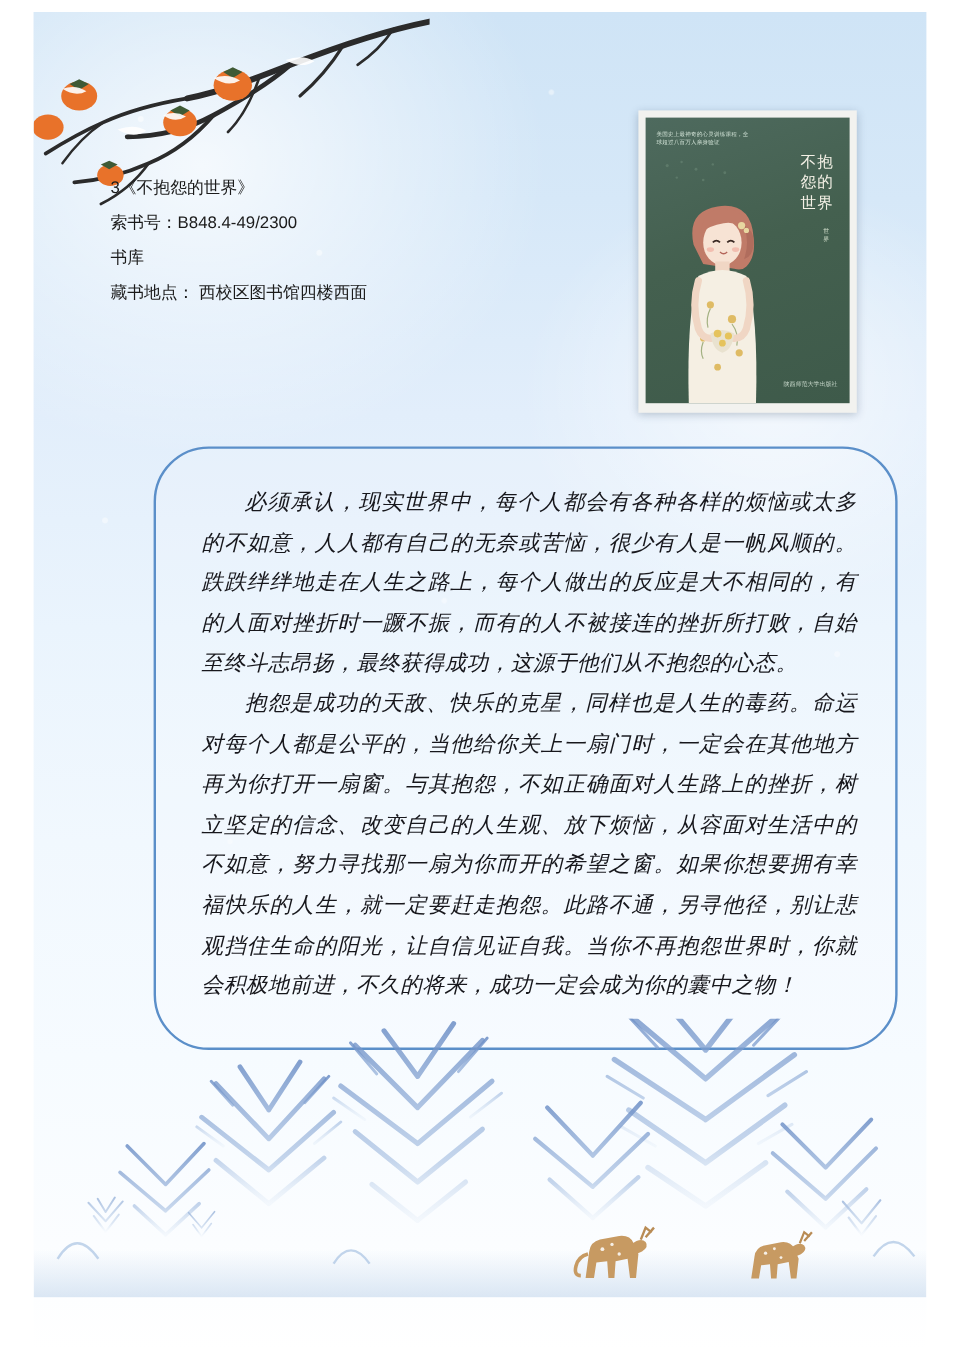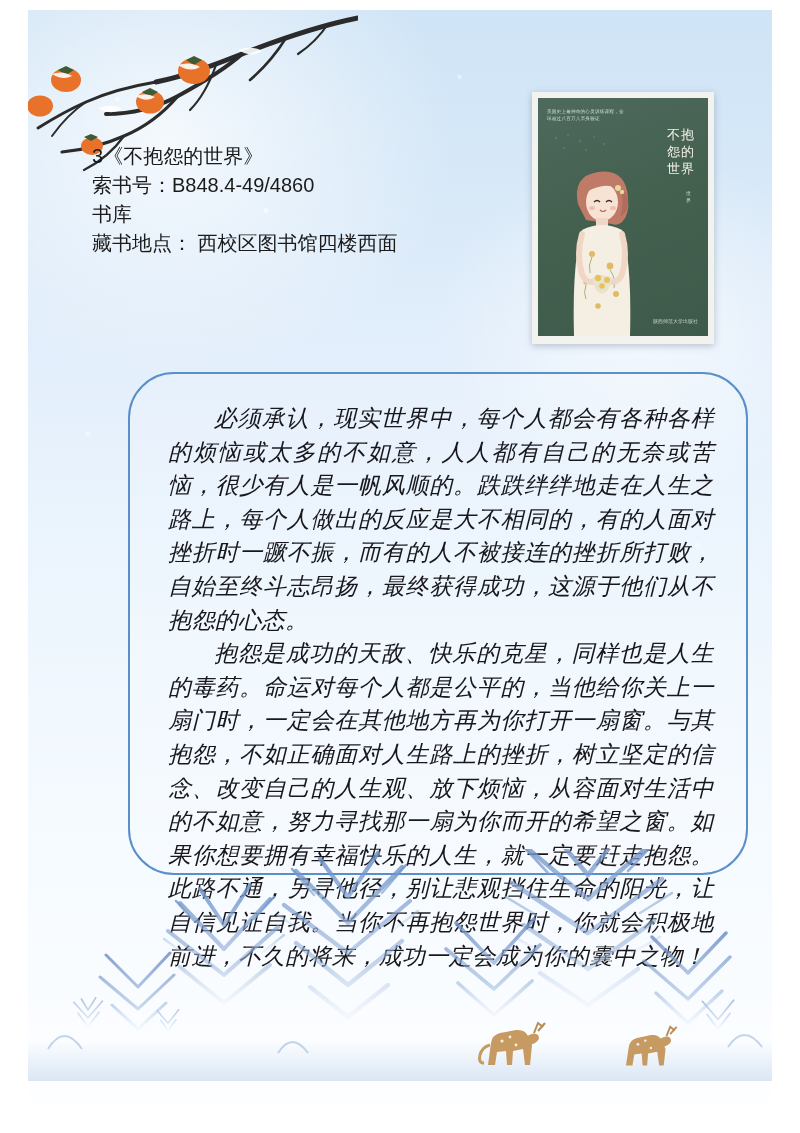--- a/index.html
+++ b/index.html
@@ -152,21 +152,21 @@
     opacity: .5;
   }
 
   
   .entry {
     position: absolute;
     left: 64px;
     top: 132px;
     width: 420px;
     color: #1b1b1b;
-    font-size: 20px;
+    font-size: 14px;
     line-height: 29px;
     font-family: "Liberation Sans", sans-serif;
   }
   .entry .line { white-space: pre-wrap; }
 
   
   .card {
     position: absolute;
     left: 100px;
     top: 362px;
@@ -176,21 +176,21 @@
     border-radius: 46px;
     box-sizing: border-box;
     background: rgba(255,255,255,0.12);
   }
   .card-text {
     position: absolute;
     left: 38px;
     top: 28px;
     width: 546px;
     font-family: "Liberation Serif", serif;
-    font-size: 23px;
+    font-size: 18px;
     line-height: 33.6px;
     color: #17171c;
     font-style: italic;
     letter-spacing: .4px;
     text-align: justify;
   }
   .card-text p {
     margin: 0;
     text-indent: 2em;
   }
@@ -253,21 +253,21 @@
         <path d="M150 55 q12 -4 22 2 q-10 6 -22 -2 z"></path>
         <path d="M108 86 q10 -4 19 1 q-9 6 -19 -1 z"></path>
         <path d="M24 64 q11 -4 20 2 q-9 5 -20 -2 z"></path>
         <path d="M210 40 q14 -5 24 1 q-11 7 -24 -1 z"></path>
         <path d="M70 98 q14 -5 24 1 q-11 7 -24 -1 z"></path>
       </g>
     </svg>
 
     <div class="entry">
       <div class="line"><span>3</span><span>《不抱怨的世界》</span></div>
-      <div class="line">索书号：B848.4-49/4860</div>
+      <div class="line">索书号：B848.4-49/2300</div>
       <div class="line">书库</div>
       <div class="line">藏书地点： 西校区图书馆四楼西面</div>
     </div>
 
     <div class="book-cover">
       <div class="cover-inner">
         <div class="cover-top-line">美国史上最神奇的心灵训练课程，全球超过八百万人亲身验证</div>
         <svg class="cover-dots" viewBox="0 0 60 22">
           <g fill="#8fae97" opacity=".55">
             <circle cx="6" cy="6" r="1.3"></circle>

